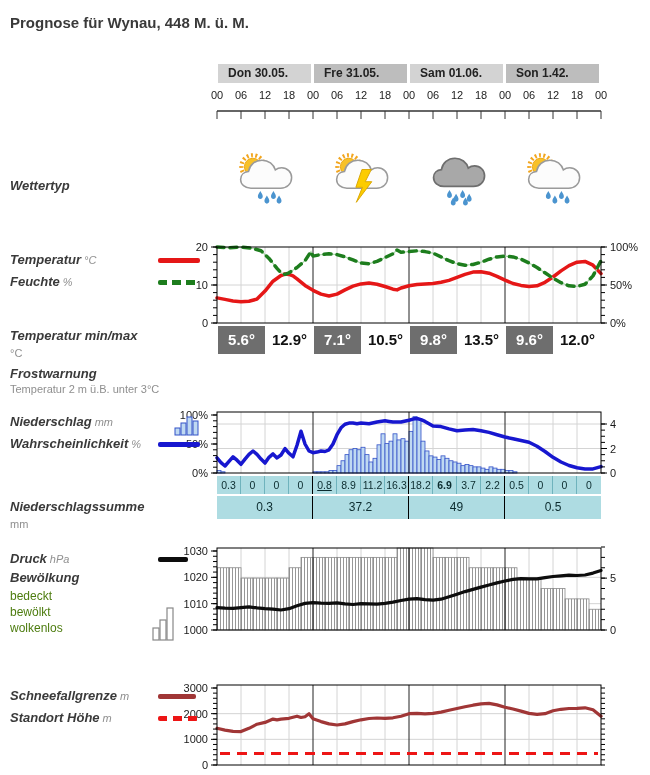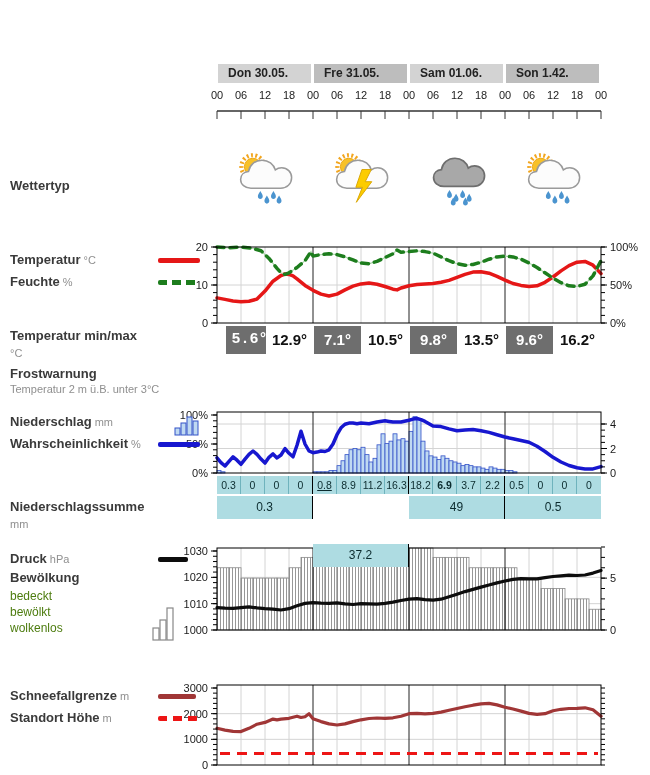--- a/index.html
+++ b/index.html
@@ -6,21 +6,21 @@
   .page{position:relative;width:650px;height:775px;background:#fff;overflow:hidden;
         font-family:"Liberation Sans",sans-serif;color:#3b3b3b;}
   .page-title{position:absolute;left:10px;top:14px;font-size:15px;font-weight:bold;color:#3a3a3a;margin:0;}
   #chart-canvas-svg{position:absolute;left:0;top:0;width:650px;height:775px;}
   #chart-canvas-svg text{font-family:"Liberation Sans",sans-serif;font-size:11px;fill:#1a1a1a;}
   .date-band{position:absolute;top:64px;height:19px;line-height:19px;padding-left:10px;
              font-size:12px;color:#222;box-sizing:border-box;font-weight:bold;}
   .date-band.light{background:#d3d3d3;} .date-band.dark{background:#bdbdbd;}
   .hour-label{position:absolute;top:89px;width:24px;text-align:center;font-size:11px;color:#1c1c1c;}
   .wicon{position:absolute;top:147px;width:60px;height:60px;}
-  .lbl{position:absolute;font-size:13px;font-weight:bold;color:#3a3a3a;white-space:nowrap;}
+  .lbl{position:absolute;font-size:13px;font-weight:bold;color:#3a3a3a;white-space:nowrap;font-style:italic;}
   .lbl .unit{font-weight:normal;font-size:11px;color:#8f8f8f;margin-left:3px;}
   .sublbl{position:absolute;font-size:11px;font-weight:normal;color:#8f8f8f;white-space:nowrap;}
   .cloudlvl{position:absolute;font-size:12px;color:#4d7c0f;}
   .swatch{position:absolute;height:5px;border-radius:2px;}
   .sw-red{background:#e51717;}
   .sw-green{background:repeating-linear-gradient(90deg,#1d7d1d 0 9px,rgba(0,0,0,0) 9px 14px);}
   .sw-blue{background:#1717cf;}
   .sw-black{background:#0d0d0d;}
   .sw-darkred{background:#a03636;}
   .sw-reddash{background:repeating-linear-gradient(90deg,#ed1515 0 9px,rgba(0,0,0,0) 9px 15px);}
@@ -35,20 +35,21 @@
   .psum{position:absolute;top:496px;height:23px;line-height:23px;width:96px;text-align:center;
         font-size:12px;color:#0b2b2e;background:#aedce2;box-sizing:border-box;border-right:1px solid #000;}
   .psum.last{border-right:none;}
   .legend-icon{position:absolute;}
 </style>
 </head>
 <body>
 
 <div class="page">
 
+  <h1 class="page-title">Prognose für Wynau, 448 M. ü. M.</h1>
 
   <svg width="0" height="0" style="position:absolute" aria-hidden="true">
     <defs>
       <g id="sym-sun">
         <circle cx="0" cy="0" r="12.2" fill="none" stroke="#f2a51d" stroke-width="4.5" stroke-dasharray="2 2.6"></circle>
         <circle cx="0" cy="0" r="9" fill="#f7c129" stroke="#eda511" stroke-width="1"></circle>
       </g>
       <path id="sym-cloud" d="M17 44 C10.5 44 6 39.8 6 34.6 C6 30 9.4 26.6 14.4 26.2 C15.6 19 21.4 14 28.8 14 C35.8 14 41.2 18.3 43 24.4 C44.8 23 47.2 22.2 49.8 22.2 C55.8 22.2 60.4 26.8 60.4 32.6 C60.4 39.4 55.4 44 48.6 44 Z"></path>
       <path id="sym-drop" d="M0 -3.2 C1.6 -0.6 2.6 0.9 2.6 2.4 C2.6 4.2 1.4 5.4 0 5.4 C-1.4 5.4 -2.6 4.2 -2.6 2.4 C-2.6 0.9 -1.6 -0.6 0 -3.2 Z"></path>
       <symbol id="sym-sun-cloud-rain" viewBox="0 0 64 64">
@@ -464,28 +465,28 @@
   <div class="lbl" style="left:10px;top:274px">
     <span>Feuchte</span><span class="unit">%</span>
   </div>
   <div class="swatch sw-green" style="left:158px;top:280px;width:42px"></div>
 
   <div class="lbl" style="left:10px;top:328px">Temperatur min/max</div>
   <div class="sublbl" style="left:10px;top:347px">°C</div>
   <div class="lbl" style="left:10px;top:366px">Frostwarnung</div>
   <div class="sublbl" style="left:10px;top:383px">Temperatur 2 m ü.B. unter 3°C</div>
   <div id="minmax-row">
-      <div class="minmax-cell min" style="left: 226px; font-family: Liberation Mono, monospace;">5.6°</div>
+      <div class="minmax-cell min" style="left: 218px;">5.6°</div>
       <div class="minmax-cell max" style="left: 266px;">12.9°</div>
       <div class="minmax-cell min" style="left: 314px;">7.1°</div>
       <div class="minmax-cell max" style="left: 362px;">10.5°</div>
       <div class="minmax-cell min" style="left: 410px;">9.8°</div>
       <div class="minmax-cell max" style="left: 458px;">13.5°</div>
       <div class="minmax-cell min" style="left: 506px;">9.6°</div>
-      <div class="minmax-cell max" style="left: 554px;">16.2°</div>
+      <div class="minmax-cell max" style="left: 554px;">12.0°</div>
     </div>
 
   <div class="lbl" style="left:10px;top:414px">
     <span>Niederschlag</span><span class="unit">mm</span>
   </div>
   <svg class="legend-icon" style="left:174px;top:412px" width="26" height="24">
     <g fill="#bfd9f2" stroke="#3352c8" stroke-width="1">
       <rect x="1" y="16" width="5" height="7"></rect>
         <rect x="7" y="11" width="5" height="12"></rect>
       <rect x="13" y="5" width="5" height="18"></rect>
@@ -510,21 +511,21 @@
       <div class="pcell" style="left: 433px; font-weight: bold;">6.9</div>
       <div class="pcell" style="left: 457px;">3.7</div>
       <div class="pcell daysep" style="left: 481px;">2.2</div>
       <div class="pcell" style="left: 505px;">0.5</div>
       <div class="pcell" style="left: 529px;">0</div>
       <div class="pcell" style="left: 553px;">0</div>
       <div class="pcell last" style="left: 577px;">0</div>
     </div>
   <div id="precip-sums">
       <div class="psum" style="left: 217px;">0.3</div>
-      <div class="psum" style="left: 313px; margin-top: 48px;">37.2</div>
+      <div class="psum" style="left: 313px;">37.2</div>
       <div class="psum" style="left: 409px;">49</div>
       <div class="psum last" style="left: 505px;">0.5</div>
     </div>
   <div class="lbl" style="left:10px;top:499px">Niederschlagssumme</div>
   <div class="sublbl" style="left:10px;top:518px">mm</div>
 
   <div class="lbl" style="left:10px;top:551px">
     <span>Druck</span><span class="unit">hPa</span>
   </div>
   <div class="swatch sw-black" style="left:158px;top:557px;width:30px"></div>

